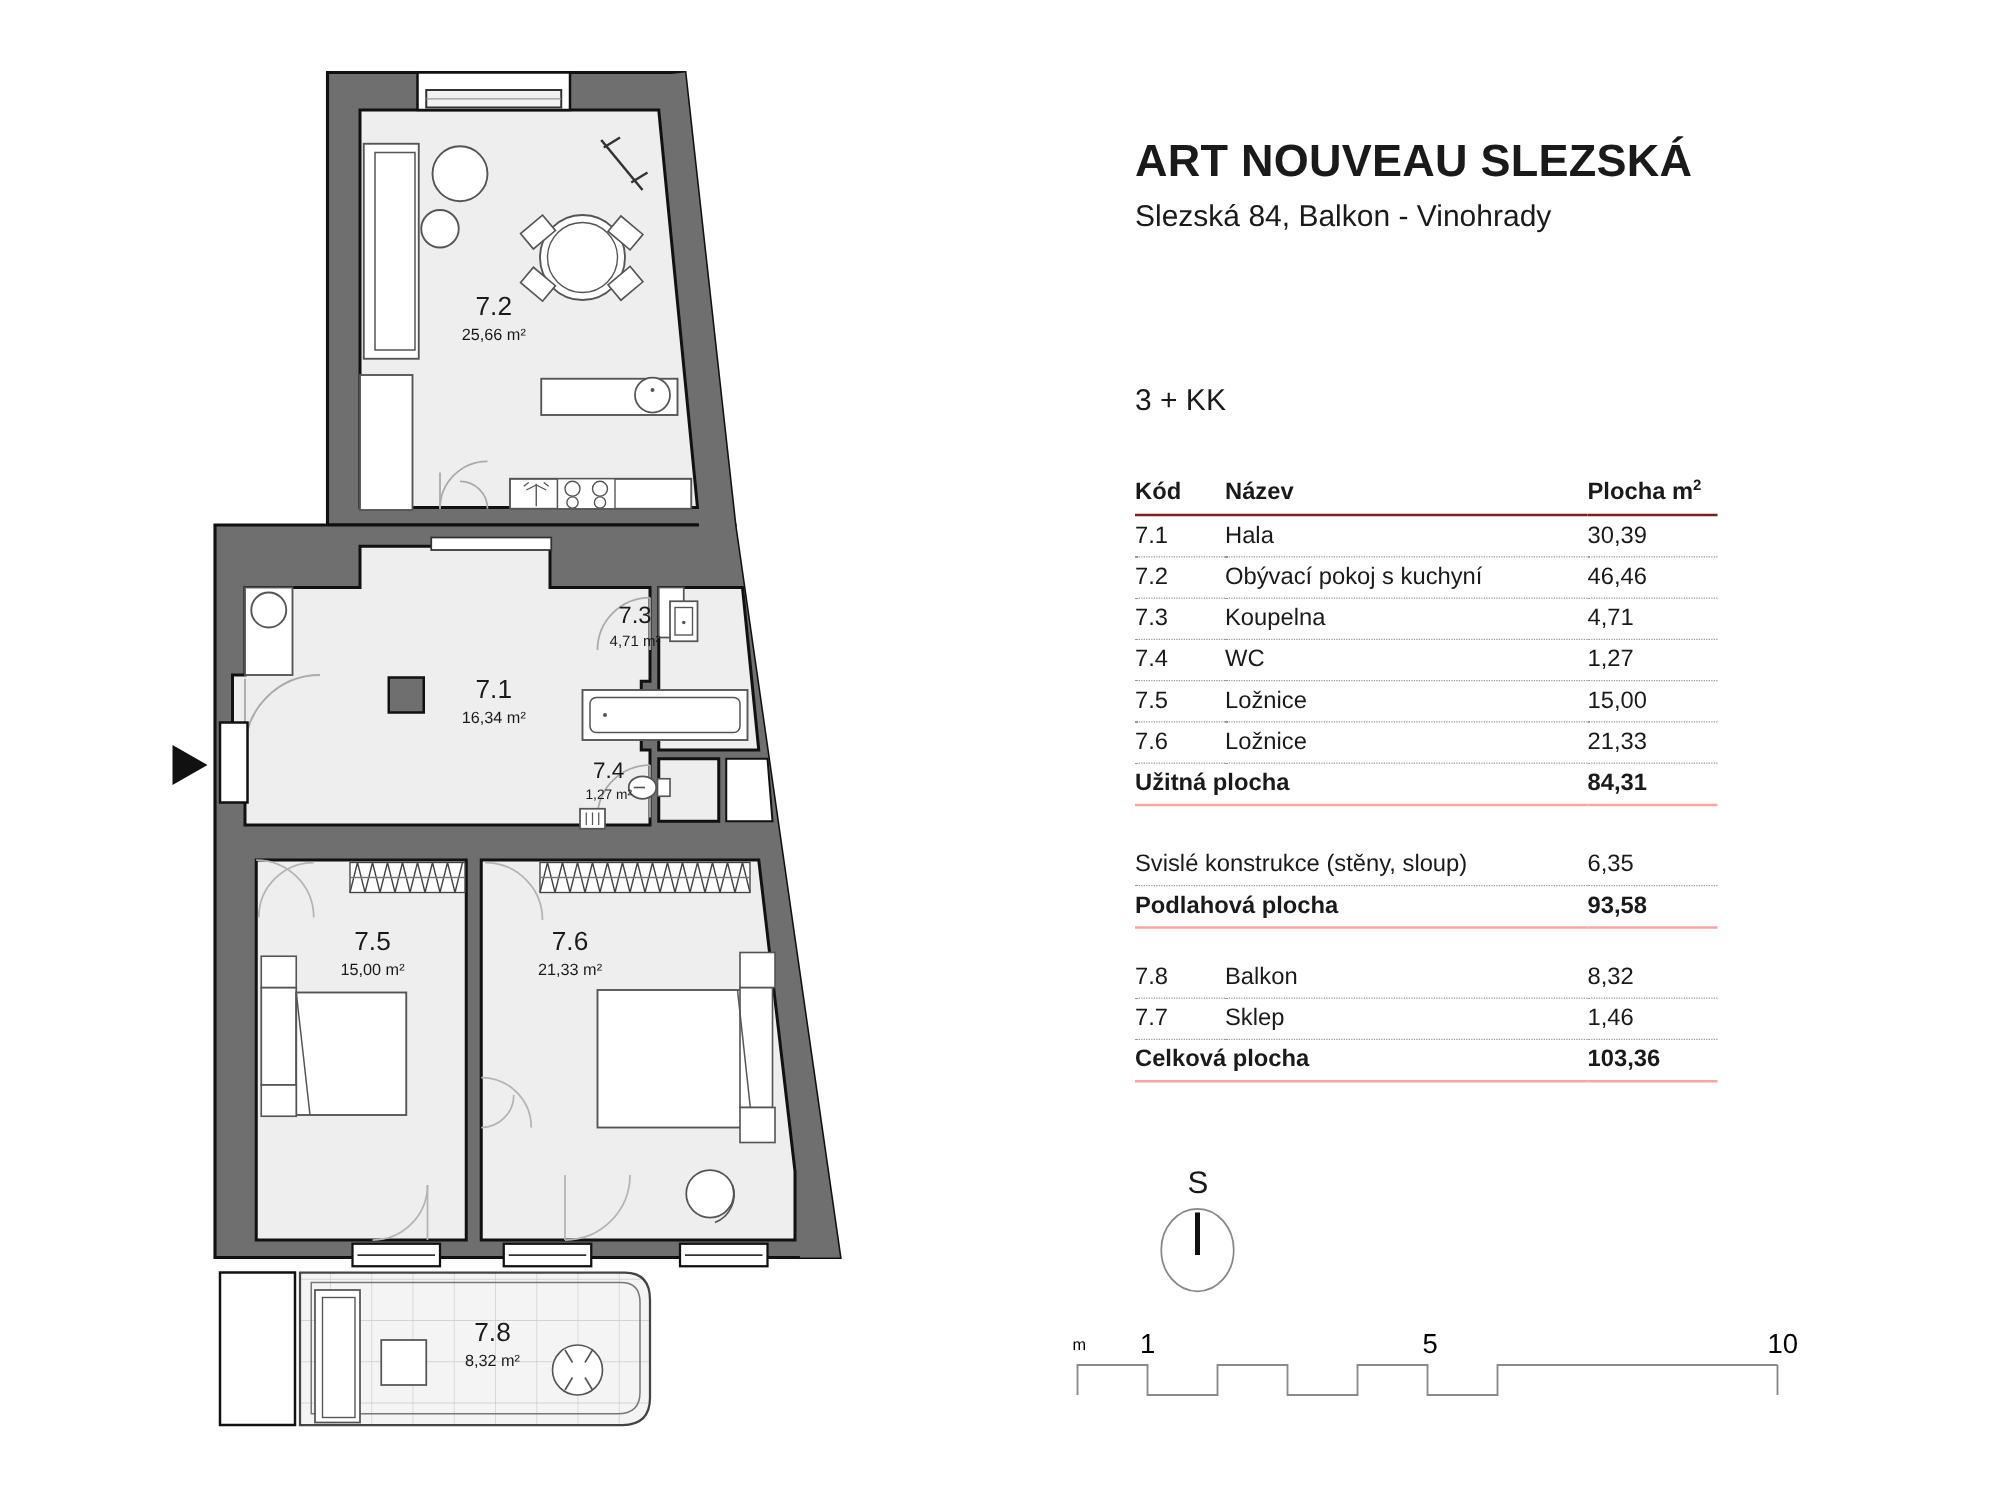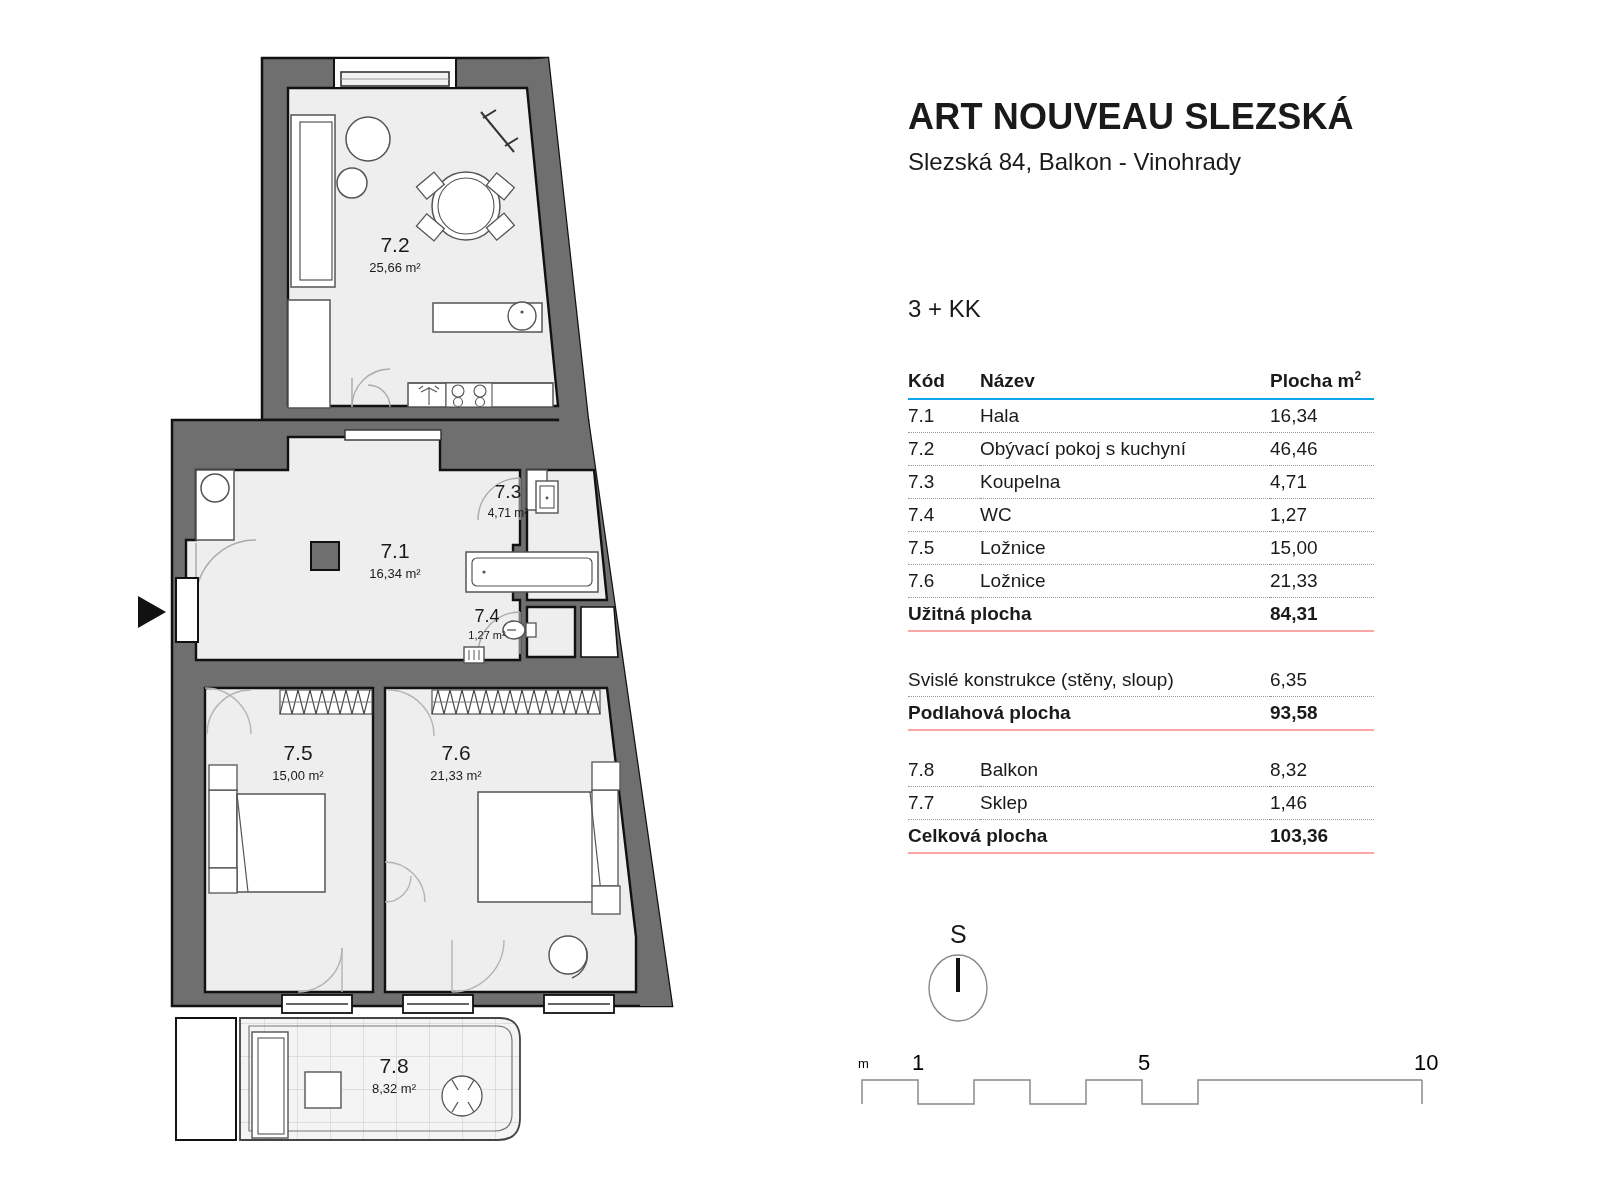--- a/index.html
+++ b/index.html
@@ -24,21 +24,21 @@
   #plan-pane {
     position: absolute;
     left: 0; top: 0;
     width: 860px; height: 1200px;
   }
   #plan-svg { display: block; }
 
   
   #info-pane {
     position: absolute;
-    left: 900px; top: 0;
+    left: 900px; top: 12px;
     width: 700px; height: 1014px;
   }
   .title {
     position: absolute;
     left: 8px; top: 96px;
     font-size: 36px;
     font-weight: bold;
     letter-spacing: 0.2px;
     white-space: nowrap;
   }
@@ -80,21 +80,21 @@
     padding: 5px 0 5px 0;
     text-align: left;
     font-weight: normal;
     vertical-align: bottom;
   }
   table.areas th { font-weight: bold; }
   .col-code { width: 72px; }
   .col-name { width: 290px; }
   .col-area { width: 104px; text-align: center; }
 
-  tr.head th { border-bottom: 2px solid #0ea5e9; padding-bottom: 6px; }
+  tr.head th { border-bottom: 2px solid #7f1d1d; padding-bottom: 6px; }
   tr.row td { border-bottom: 1px dotted #9a9a9a; }
   tr.total td {
     font-weight: bold;
     border-bottom: 2px solid #fca5a5;
     border-top: none;
   }
   .sup { font-size: 12px; vertical-align: super; }
 
   
   #compass {
@@ -422,21 +422,21 @@
     <table class="areas" id="tbl-main">
       <tbody>
           <tr class="head">
         <th class="col-code">Kód</th>
         <th class="col-name">Název</th>
         <th class="col-area"><span>Plocha m</span><span class="sup">2</span></th>
       </tr>
       <tr class="row">
         <td class="col-code">7.1</td>
         <td class="col-name">Hala</td>
-        <td class="col-area">16,34</td>
+        <td class="col-area">30,39</td>
       </tr>
       <tr class="row">
         <td class="col-code">7.2</td>
         <td class="col-name">Obývací pokoj s kuchyní</td>
         <td class="col-area">46,46</td>
       </tr>
       <tr class="row">
         <td class="col-code">7.3</td>
         <td class="col-name">Koupelna</td>
         <td class="col-area">4,71</td>

